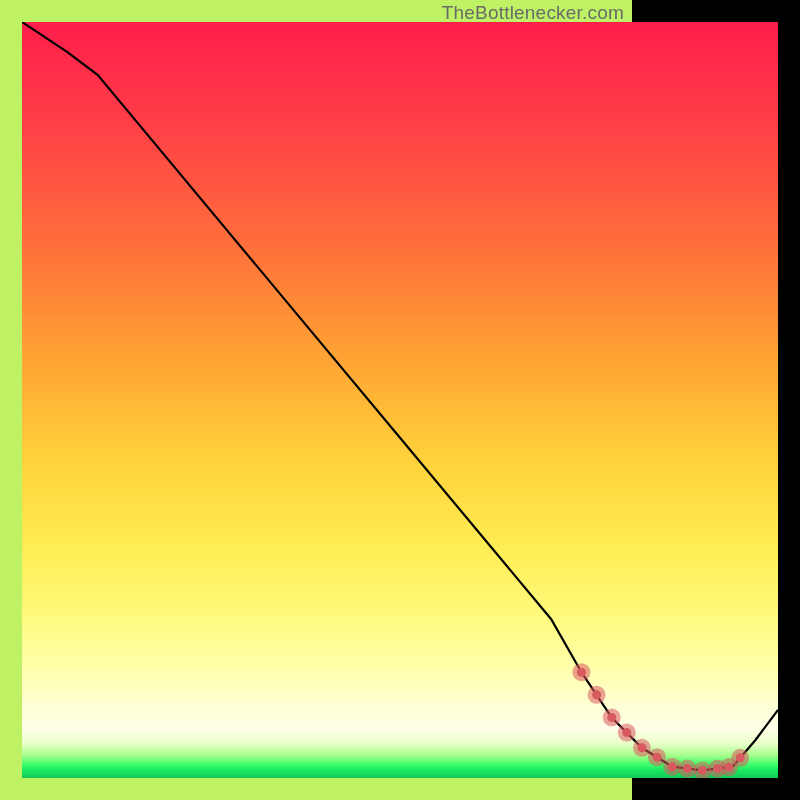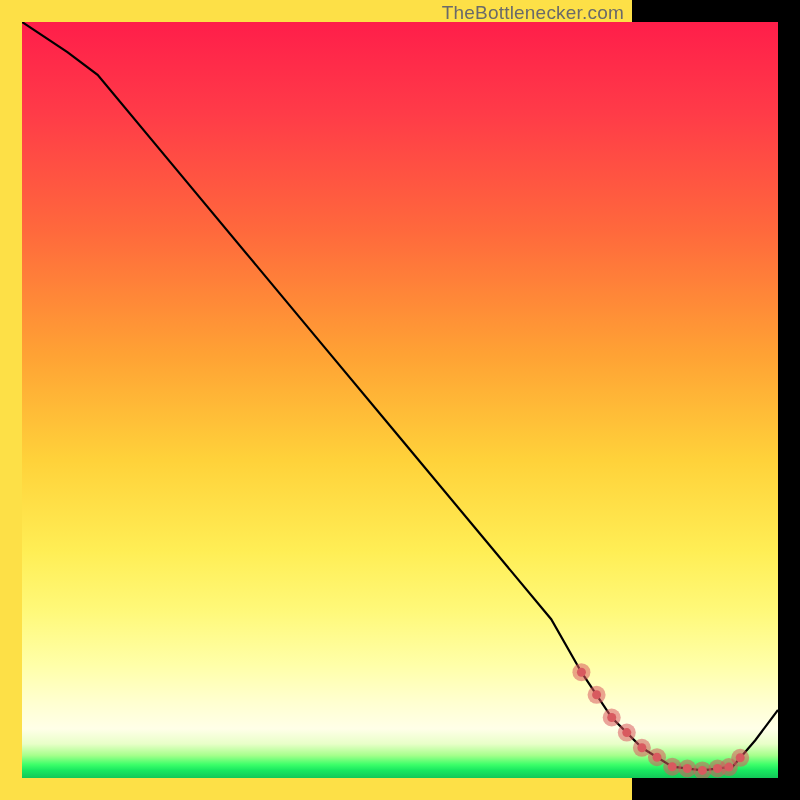--- a/index.html
+++ b/index.html
@@ -8,21 +8,21 @@
     width: 800px;
     height: 800px;
     background: #000;
     overflow: hidden;
     font-family: Arial, Helvetica, sans-serif;
   }
   .frame {
     position: relative;
     width: 632px;
     height: 800px;
-    background: #fde047;
+    background: #bef264;
   }
   .plot-area {
     position: absolute;
     left: 22px;
     top: 22px;
     width: 756px;
     height: 756px;
     
     background: linear-gradient(
       to bottom,

